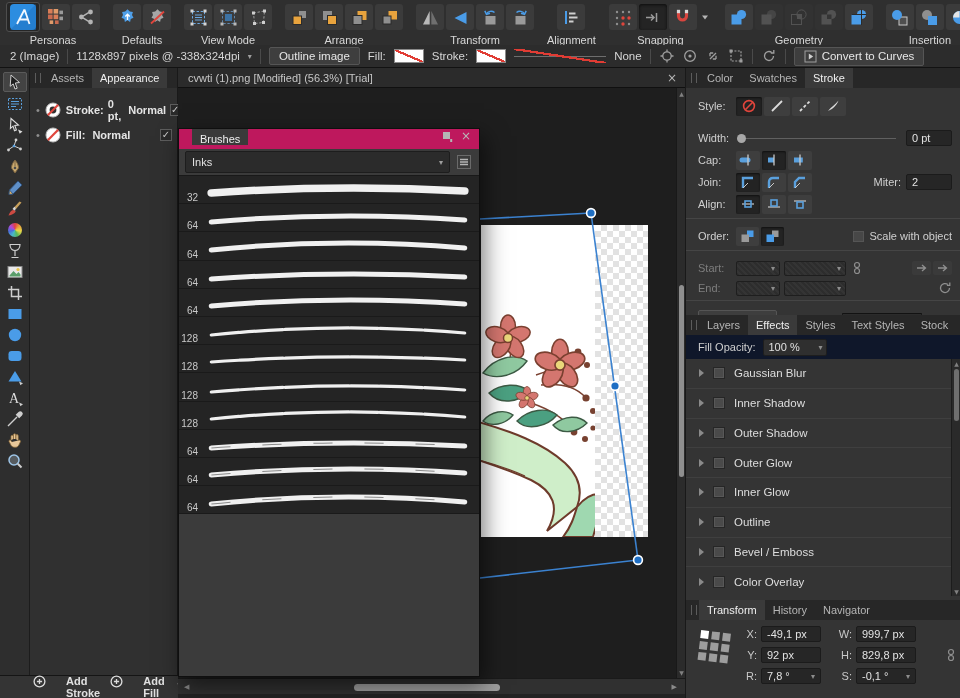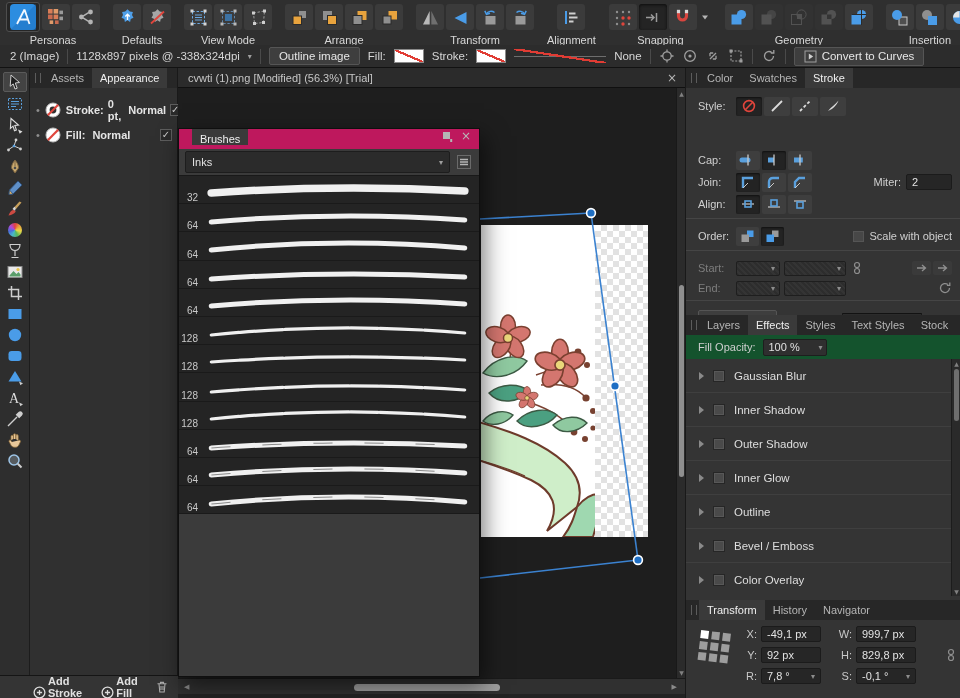--- a/index.html
+++ b/index.html
@@ -44,21 +44,21 @@
 .grip{width:6px;margin:5px 2px 5px 5px;border-left:1px solid #5c5c5c;border-right:1px solid #5c5c5c}
 
 .left-panel{position:absolute;left:30px;top:68px;width:148px;height:607px;background:#303030;border-right:1px solid #191919}
 .appearance-row{display:flex;align-items:center;height:25px;padding:0 5px 0 6px;gap:4px;color:#e4e4e4;font-weight:700;font-size:11px}
 .appearance-row .dot{color:#8f8f8f;font-weight:400}
 .cbx{margin-left:auto;width:12px;height:12px;background:#2a2a2a;border:1px solid #5d5d5d;color:#c9c9c9;
   font-size:10px;line-height:10px;text-align:center;font-family:"DejaVu Sans",sans-serif}
 
 .bottom-bar{position:absolute;left:0;top:675px;width:178px;height:23px;background:#343434;border-top:1px solid #151515;
   display:flex;align-items:center;padding-left:33px;gap:10px;font-weight:700;color:#e0e0e0;font-size:11px}
-.bb-item{display:flex;align-items:flex-end;gap:2px}
+.bb-item{display:flex;align-items:flex-start;gap:20px}
 .bb-trash{margin-left:auto;margin-right:9px}
 
 .canvas-area{position:absolute;left:178px;top:68px;width:507px;height:630px;background:#1e1e1e}
 .doc-tabbar{height:20px;background:#2b2b2b;border-bottom:1px solid #101010;display:flex;align-items:center;
   padding:0 8px 0 10px;color:#c6c6c6;font-size:11px}
 .doc-close{margin-left:auto;color:#b5b5b5;font-family:"DejaVu Sans",sans-serif;font-size:12px}
 .viewport{position:absolute;left:0;top:20px;width:498px;height:590px;overflow:hidden}
 .artboard{position:absolute;left:303px;top:137px;width:167px;height:312px;background:#fff}
 .checker{position:absolute;right:0;top:0;width:53px;height:312px;
   background:conic-gradient(#e2e2e2 25%,#fff 0 50%,#e2e2e2 0 75%,#fff 0) 0 0/12px 12px}
@@ -104,21 +104,21 @@
 .hline{position:absolute;left:0;width:100%;height:1px;background:#454545}
 .dim{color:#7d7d7d}
 .dd{height:15px;background:#2f2f2f;border:1px solid #1e1e1e;border-radius:2px;display:flex;align-items:center;
   padding:0 4px;color:#e0e0e0;gap:5px}
 .dd.disabled{background:repeating-linear-gradient(45deg,#2d2d2d 0 2px,#343434 2px 4px);color:#777}
 .dd .car{margin-left:auto;color:#8d8d8d;font-family:"DejaVu Sans",sans-serif;font-size:8px}
 .mini-btn{width:19px;height:14px;background:#3a3a3a;border-radius:2px;display:flex;align-items:center;justify-content:center}
 .inset{width:80px;height:13px;background:#2b2b2b;border:1px solid #191919;border-top:1px solid #121212;border-radius:1px}
 .cb-dim{width:11px;height:11px;background:#474747;border:1px solid #555;margin-right:5px}
 
-.fo-row{height:24px;display:flex;align-items:center;padding-left:12px;gap:8px;background:#14532d}
+.fo-row{height:24px;display:flex;align-items:center;padding-left:12px;gap:8px;background:#0f172a}
 .fx-list{position:absolute;left:0;top:44px;bottom:4px;right:9px;display:flex;flex-direction:column;background:#323232}
 .fx-row{flex:1;display:flex;align-items:center;gap:9px;padding-left:13px;border-top:1px solid #3f3f3f;background:#343434;color:#dedede;font-size:11.5px}
 .fx-row:first-child{border-top:none}
 .tri{width:0;height:0;border-left:5px solid #8a8a8a;border-top:4px solid transparent;border-bottom:4px solid transparent}
 .fx-check{width:12px;height:12px;background:#4a4a4a;border:1px solid #262626;box-shadow:inset 0 0 0 1px #585858}
 .fx-scroll{position:absolute;right:0;top:44px;bottom:4px;width:9px;background:#2a2a2a;border-left:1px solid #1c1c1c}
 .fx-scroll .thumb{position:absolute;left:1.5px;top:10px;width:5px;height:52px;background:#6e6e6e;border-radius:3px}
 
 .anchor{position:absolute;left:13px;top:12px;width:34px;height:34px;display:grid;
   grid-template-columns:repeat(3,8px);grid-template-rows:repeat(3,8px);gap:3px;transform:rotate(7deg)}
@@ -1006,20 +1006,27 @@
               </span>
             </span>
           <span class="sq-btn">
               <span>
                 <svg width="16" height="16" viewBox="0 0 16 16">
                   <path d="M3 13 C6 9 10 7 13.5 2.5 C11.5 8 7 11.5 3 13 Z" fill="#dcdcdc"></path>
                 </svg>
               </span>
             </span>
         </div>
+        <div class="srow" style="top:40px">
+          <span class="slabel">Width:</span>
+          <span class="slider">
+              <span class="knob"></span>
+            </span>
+          <span class="val-box">0 pt</span>
+        </div>
         <div class="srow" style="top:62px">
           <span class="slabel">Cap:</span>
           <span class="sq-btn" style="width:24px">
               <span>
                 <svg width="18" height="14" viewBox="0 0 18 14">
                   <path d="M3 7 H9" stroke="#5aa0dd" stroke-width="5" stroke-linecap="round"></path>
                   <path d="M9 1.5 V12.5" stroke="#c9c9c9" stroke-width="1.3"></path>
                 </svg>
               </span>
             </span>
@@ -1198,20 +1205,25 @@
           </div>
           <div class="fx-row">
             <span class="tri"></span>
             <span class="fx-check"></span>
             <span>Inner Shadow</span>
           </div>
           <div class="fx-row">
             <span class="tri"></span>
             <span class="fx-check"></span>
             <span>Outer Shadow</span>
+          </div>
+          <div class="fx-row">
+            <span class="tri"></span>
+            <span class="fx-check"></span>
+            <span>Outer Glow</span>
           </div>
           <div class="fx-row">
             <span class="tri"></span>
             <span class="fx-check"></span>
             <span>Inner Glow</span>
           </div>
           <div class="fx-row">
             <span class="tri"></span>
             <span class="fx-check"></span>
             <span>Outline</span>

